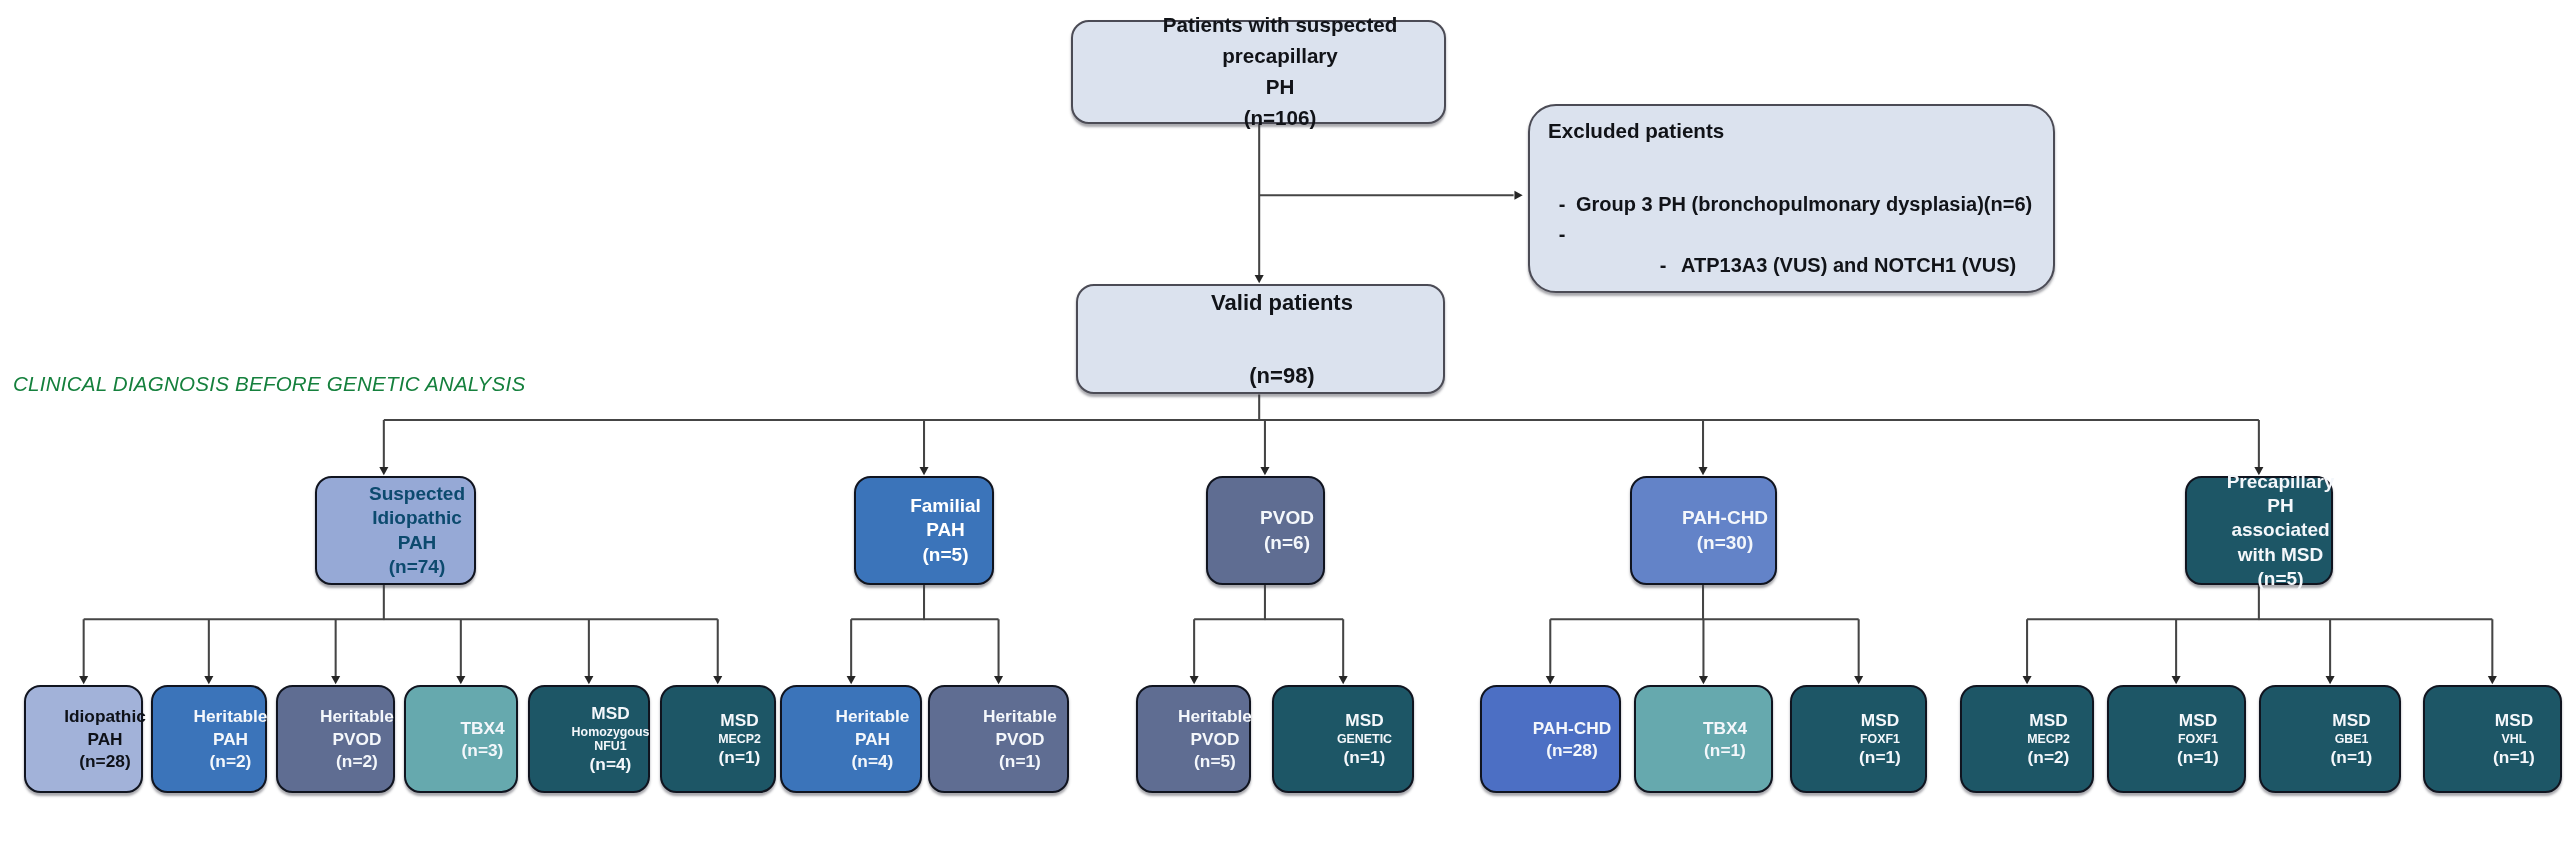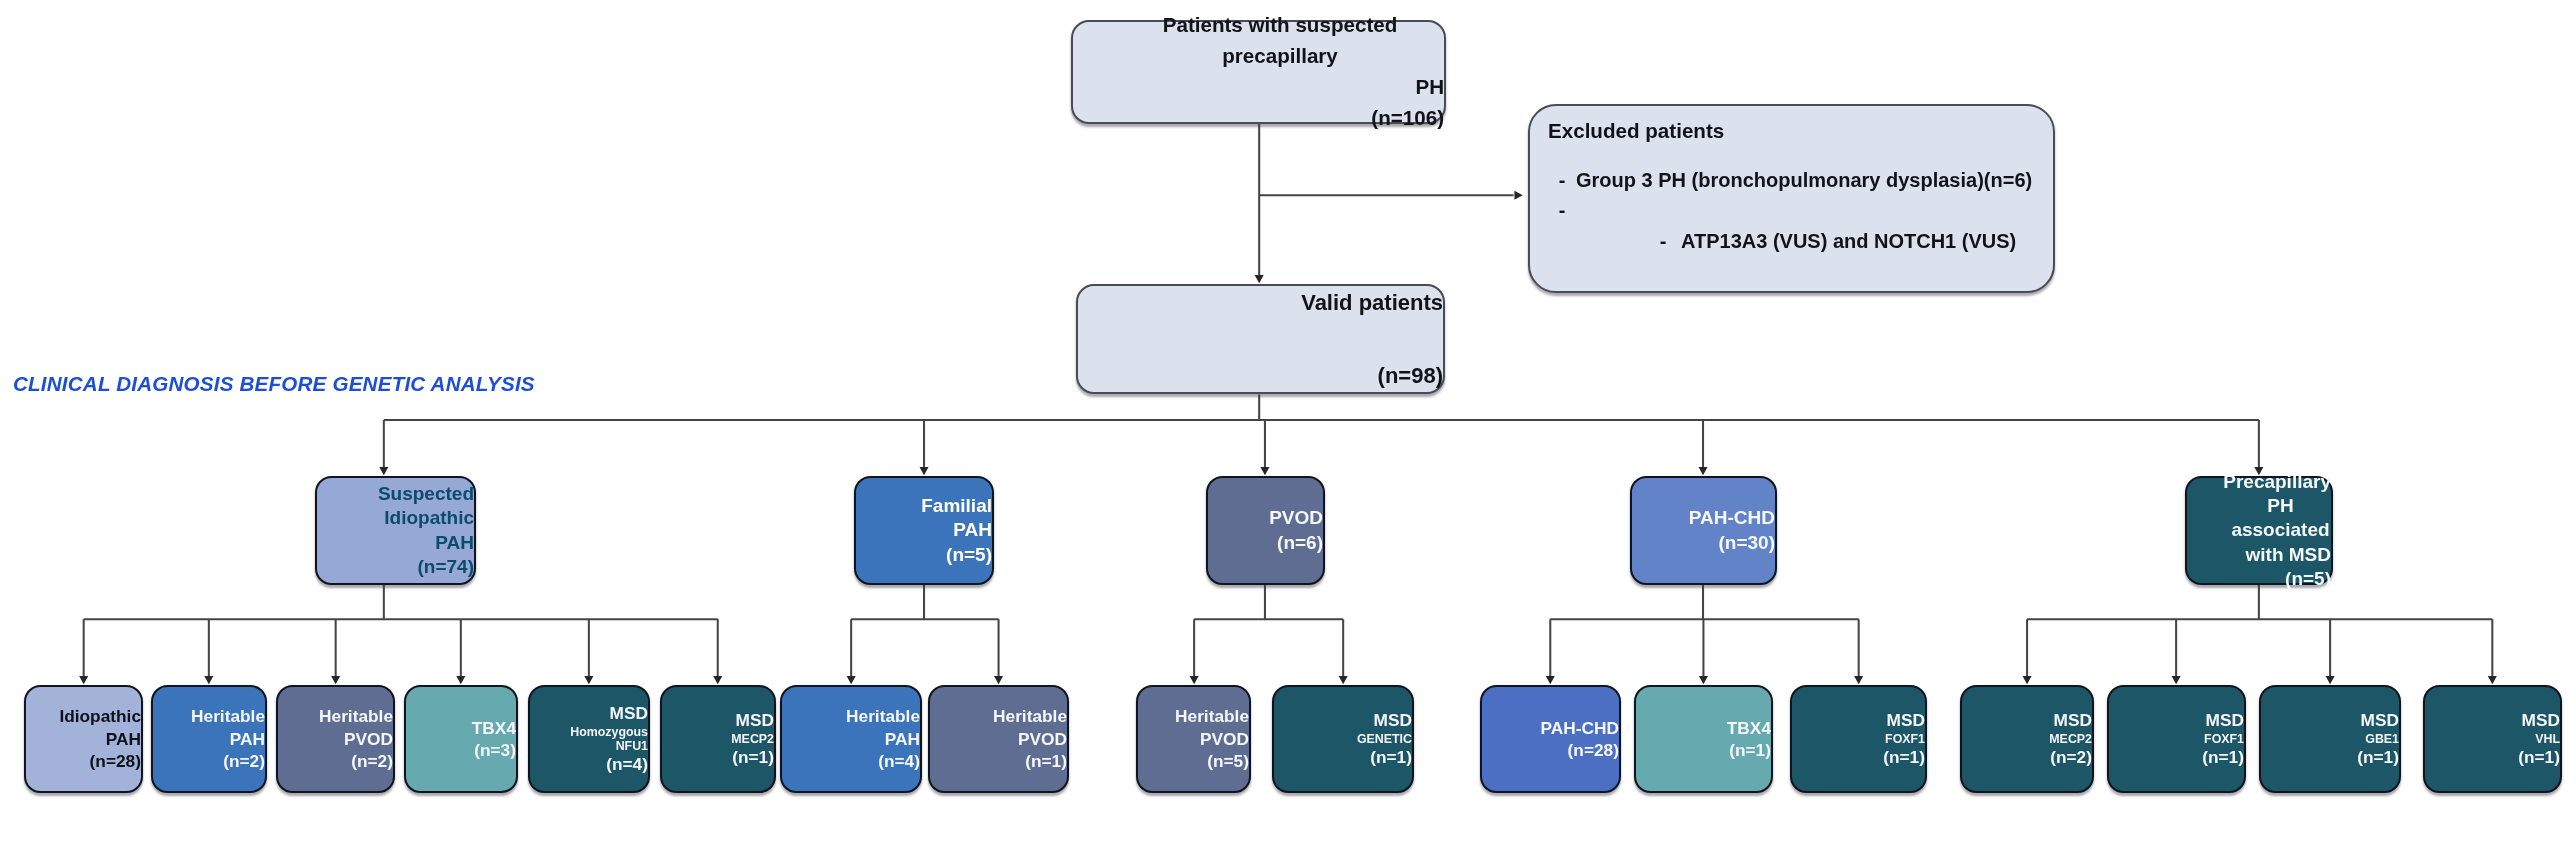--- a/index.html
+++ b/index.html
@@ -8,52 +8,52 @@
     width:2576px;height:849px;
     background:#ffffff;
     font-family:"Liberation Sans", sans-serif;
     overflow:hidden;
   }
   #connectors{position:absolute;left:0;top:0;width:2576px;height:849px;}
   .box{
     position:absolute;
     box-sizing:border-box;
     display:flex;flex-direction:column;
-    align-items:flex-end;justify-content:center;
+    align-items:center;justify-content:center;
     text-align:center;
     font-weight:bold;
     box-shadow:0 2.5px 2.5px rgba(60,60,70,0.45);
     padding-left:43px;
   }
   .light{
     background:#dbe2ee;
     color:#111318;
     border:2.5px solid #4b4b55;
   }
   .root{left:1071px;top:20px;width:375px;height:104px;border-radius:18px;font-size:20.6px;line-height:1.5;}
   .valid{left:1076px;top:284px;width:369px;height:110px;border-radius:18px;font-size:22px;line-height:1.8;gap:33px;}
   .excluded{
     left:1528px;top:104px;width:527px;height:189px;border-radius:28px;
     align-items:flex-start;justify-content:flex-start;
-    padding:13px 18px;font-size:20.6px;
+    padding:13px 18px;font-size:20.6px;gap:24px;
   }
   .ex-bullets{margin-top:26px;font-size:20px;}
   .ex-row{display:flex;margin-bottom:7.4px;white-space:nowrap;}
   .ex-row .dash{width:28px;flex:0 0 28px;}
   .ex-row.sub{padding-left:97px;}
   .ex-row.sub .dash{width:36px;flex:0 0 36px;}
   .node{border:2.5px solid #10141f;border-radius:16.5px;}
   .group-box{font-size:19px;line-height:1.28;}
   .leaf-box{font-size:17.3px;line-height:1.3;}
   .bl{display:block;}
   .bs{display:block;font-size:12.4px;line-height:1.15;}
   .slabel{
     position:absolute;left:13px;
-    font-size:20.6px;font-weight:bold;font-style:italic;
-    color:#1d4ed8;letter-spacing:0.2px;white-space:nowrap;
+    font-size:20.6px;font-weight:normal;font-style:italic;
+    color:#15803d;letter-spacing:0.2px;white-space:nowrap;
   }
   #label-before{top:372px;}
   #label-after{top:808px;}
 </style>
 </head>
 <body>
 
 <div id="canvas">
 
   <svg id="connectors" viewBox="0 0 3128 1031" width="2576" height="849">

